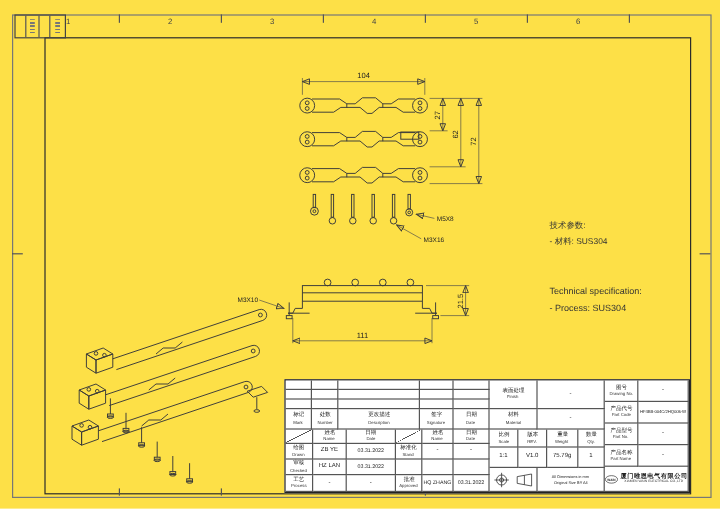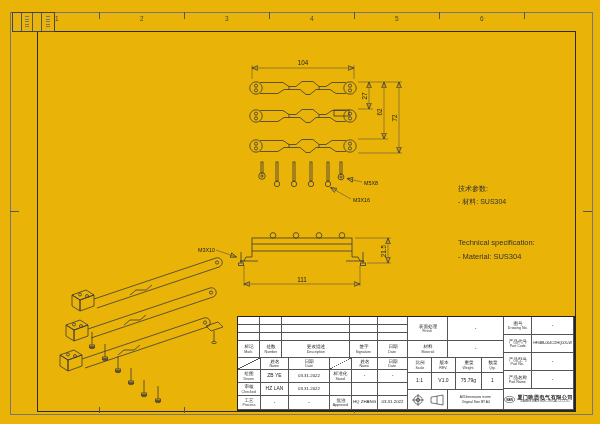--- a/index.html
+++ b/index.html
@@ -1,16 +1,16 @@
 <!DOCTYPE html>
 <html><head>
 <meta charset="utf-8">
 <style>
   html,body{margin:0;padding:0;background:#fff;}
-  .page{position:relative;width:600px;height:424px;background:#eab308;overflow:hidden;
+  .page{position:relative;width:600px;height:424px;background:#fde047;overflow:hidden;
         font-family:"Liberation Sans",sans-serif;color:#222;}
   .outer-border{position:absolute;left:10px;top:12px;width:581px;height:401px;border:1px solid #777;}
   .inner-frame{position:absolute;left:37px;top:31px;width:537px;height:379px;border:1.4px solid #2b2b2b;}
   .zone{position:absolute;top:15px;font-size:6.5px;color:#444;}
   .tick{position:absolute;background:#555;}
   .corner-table{position:absolute;left:12px;top:12px;width:41px;height:18px;border:1px solid #444;
         display:grid;grid-template-columns:9px 11px 9px 11px;}
   .corner-table .cc{border-right:1px solid #555;display:flex;align-items:center;justify-content:center;}
   .corner-table .cc:last-child{border-right:none;}
   .mark{width:4px;height:12px;background:repeating-linear-gradient(to bottom,#777 0 1px,transparent 1px 2.6px);}
@@ -216,21 +216,21 @@
       <use href="#iso-screw" transform="translate(144 393)"></use>
       <use href="#iso-screw" transform="translate(158 399)"></use>
     </g>
   </svg>
 
   <div class="notes">
     <div class="zh">技术参数:</div>
     <div class="zh">- 材料: SUS304</div>
     <div class="gap"></div>
     <div class="en">Technical specification:</div>
-    <div class="en">- Material: SUS304</div>
+    <div class="en">- Process: SUS304</div>
   </div>
 
   <div class="tb">
 
     <div class="sec" style="left:0;width:170px">
       <div class="g" style="grid-template-columns:22px 22px 68px 28px 30px;grid-template-rows:repeat(3,8px)">
         <div class="c"></div>
           <div class="c"></div>
           <div class="c"></div>
           <div class="c"></div>

